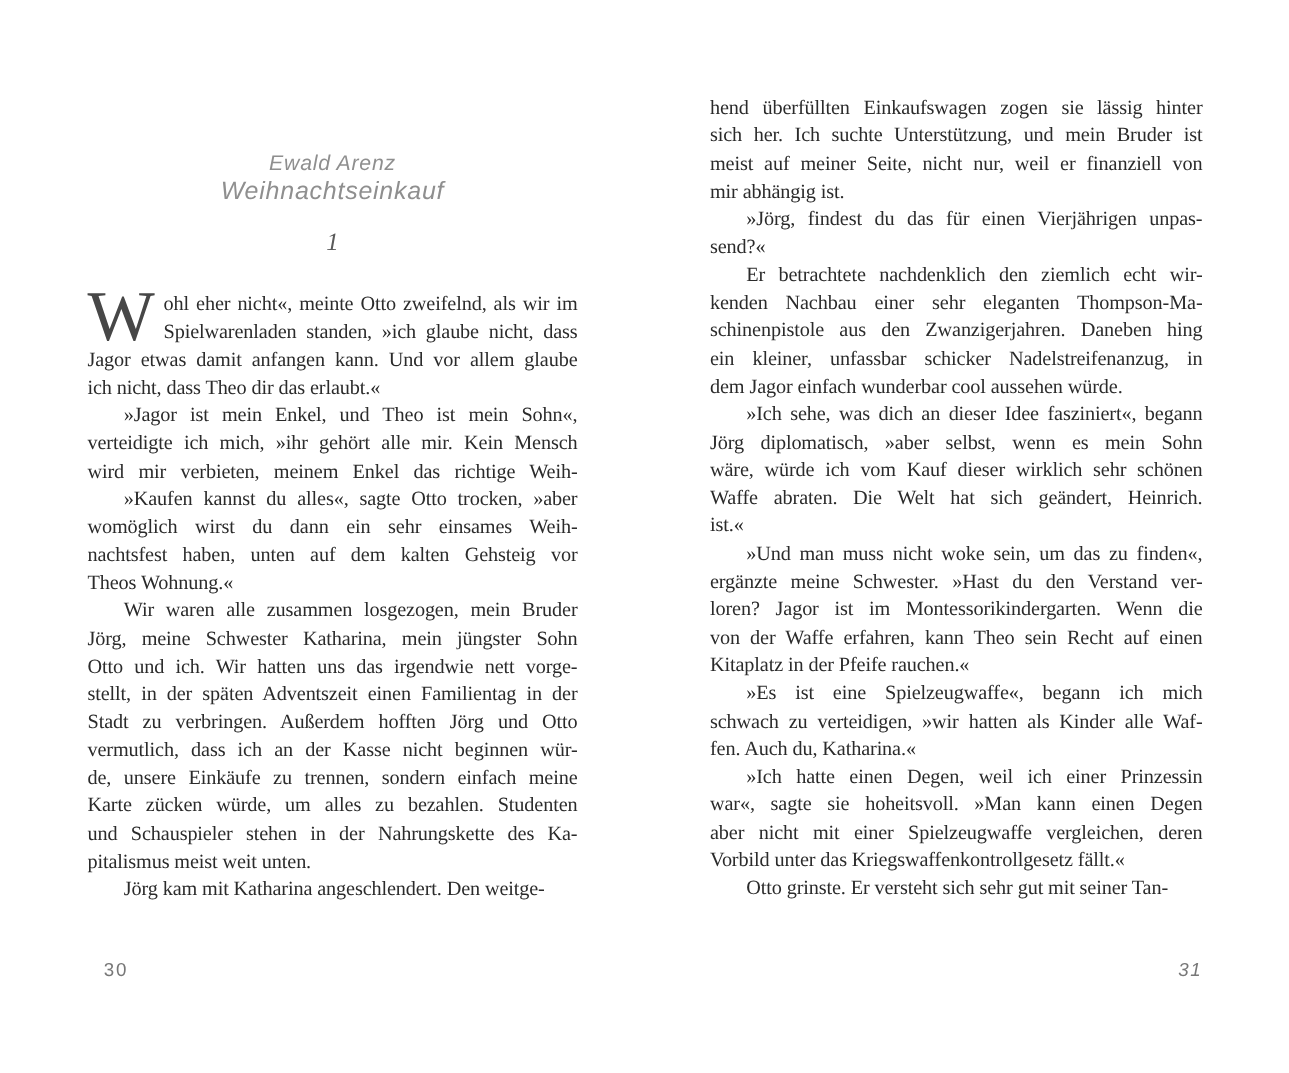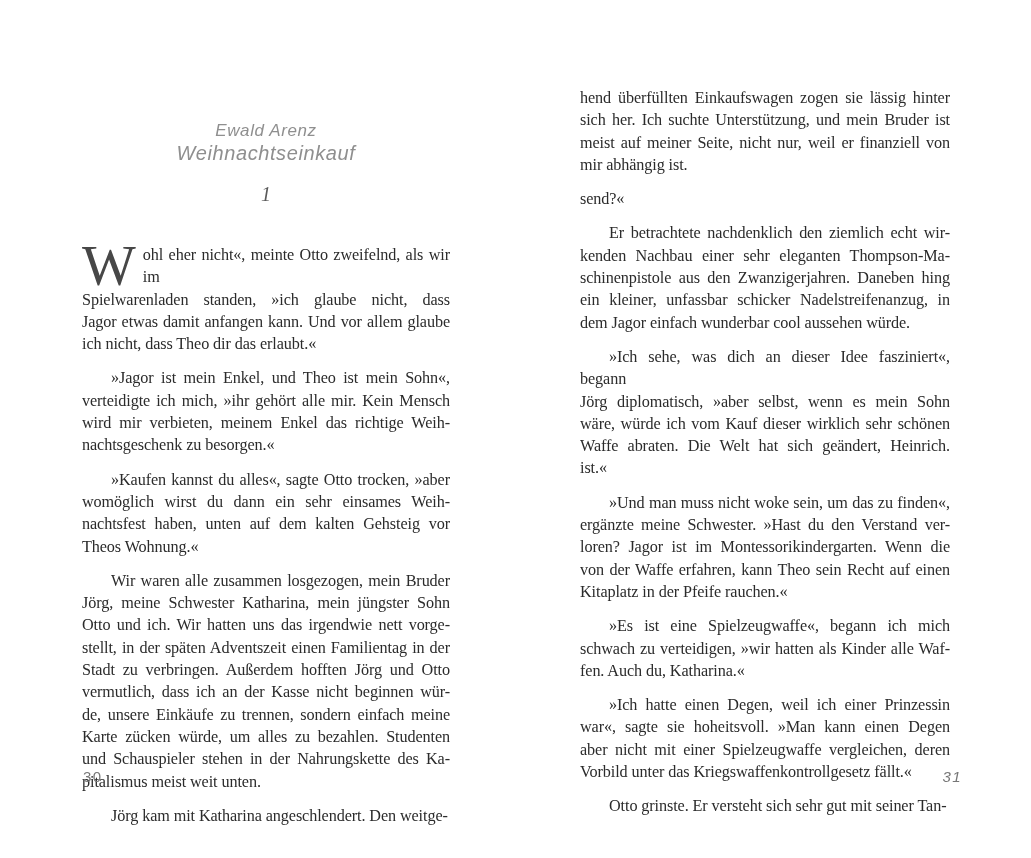--- a/index.html
+++ b/index.html
@@ -39,21 +39,21 @@
   
   .body-col {
     font-size: 16.2px;
     line-height: 22.3px;
     letter-spacing: -0.1px;
     color: var(--body-color, #2b2b2b);
   }
   #left-body  { left: 70px;  top: 232px; width: 392px; }
   #right-body { left: 568px; top: 75px;  width: 394px; }
 
-  .para { margin: 12px; }
+  .para { margin: 0; }
   .line { text-align: justify; text-align-last: justify; white-space: normal; }
   .line.last { text-align-last: left; }
   .line.ind  { text-indent: 29px; }
 
   .dropcap {
     float: left;
     font-size: 57px;
     line-height: 44px;
     height: 44px;
     padding: 0 7px 0 0;
@@ -86,21 +86,20 @@
       <span class="dropcap">W</span>
       <div class="line">ohl eher nicht«, meinte Otto zweifelnd, als wir im</div>
       <div class="line">Spielwarenladen standen, »ich glaube nicht, dass</div>
       <div class="line">Jagor etwas damit anfangen kann. Und vor allem glaube</div>
       <div class="line last">ich nicht, dass Theo dir das erlaubt.«</div>
     </div>
     <div class="para">
       <div class="line ind">»Jagor ist mein Enkel, und Theo ist mein Sohn«,</div>
       <div class="line">verteidigte ich mich, »ihr gehört alle mir. Kein Mensch</div>
       <div class="line">wird mir verbieten, meinem Enkel das richtige Weih-</div>
-      <div class="line last">nachtsgeschenk zu besorgen.«</div>
     </div>
     <div class="para">
       <div class="line ind">»Kaufen kannst du alles«, sagte Otto trocken, »aber</div>
       <div class="line">womöglich wirst du dann ein sehr einsames Weih-</div>
       <div class="line">nachtsfest haben, unten auf dem kalten Gehsteig vor</div>
       <div class="line last">Theos Wohnung.«</div>
     </div>
     <div class="para">
       <div class="line ind">Wir waren alle zusammen losgezogen, mein Bruder</div>
       <div class="line">Jörg, meine Schwester Katharina, mein jüngster Sohn</div>
@@ -121,20 +120,21 @@
 <div class="abs pagenum" id="pagenum-left">30</div>
 
 <div class="abs body-col" id="right-body">
     <div class="para">
       <div class="line">hend überfüllten Einkaufswagen zogen sie lässig hinter</div>
       <div class="line">sich her. Ich suchte Unterstützung, und mein Bruder ist</div>
       <div class="line">meist auf meiner Seite, nicht nur, weil er finanziell von</div>
       <div class="line last">mir abhängig ist.</div>
     </div>
     <div class="para">
+      <div class="line ind">»Jörg, findest du das für einen Vierjährigen unpas-</div>
       <div class="line last">send?«</div>
     </div>
     <div class="para">
       <div class="line ind">Er betrachtete nachdenklich den ziemlich echt wir-</div>
       <div class="line">kenden Nachbau einer sehr eleganten Thompson-Ma-</div>
       <div class="line">schinenpistole aus den Zwanzigerjahren. Daneben hing</div>
       <div class="line">ein kleiner, unfassbar schicker Nadelstreifenanzug, in</div>
       <div class="line last">dem Jagor einfach wunderbar cool aussehen würde.</div>
     </div>
     <div class="para">

